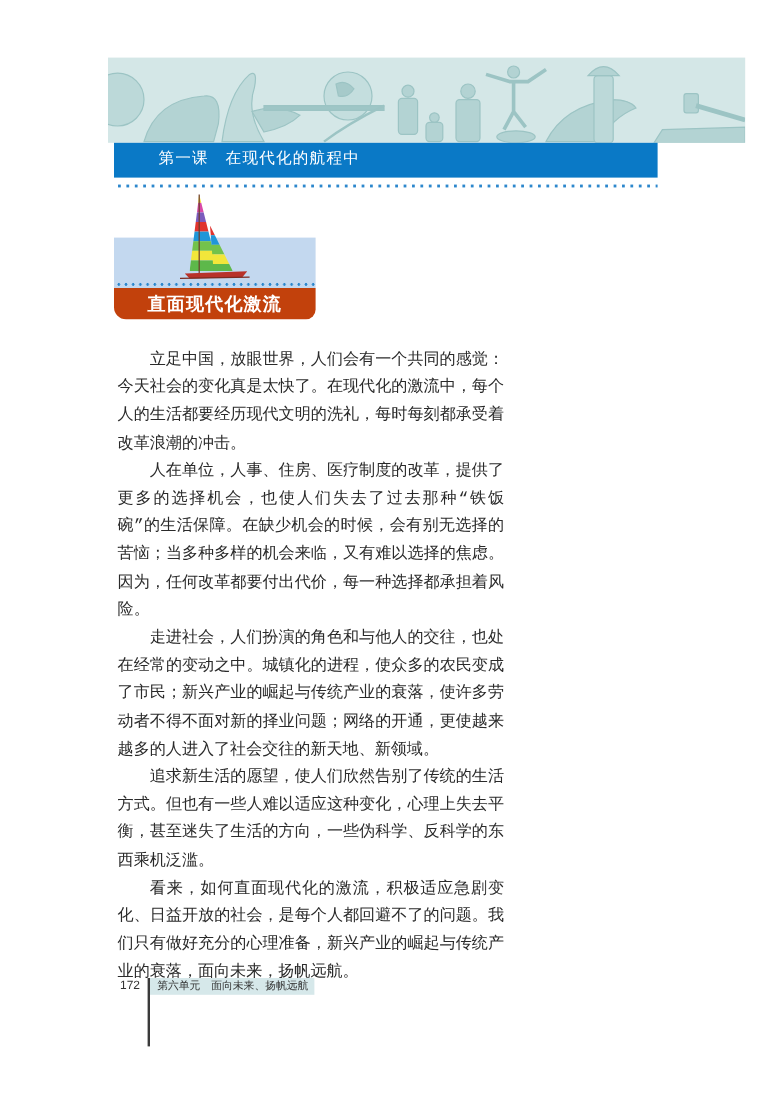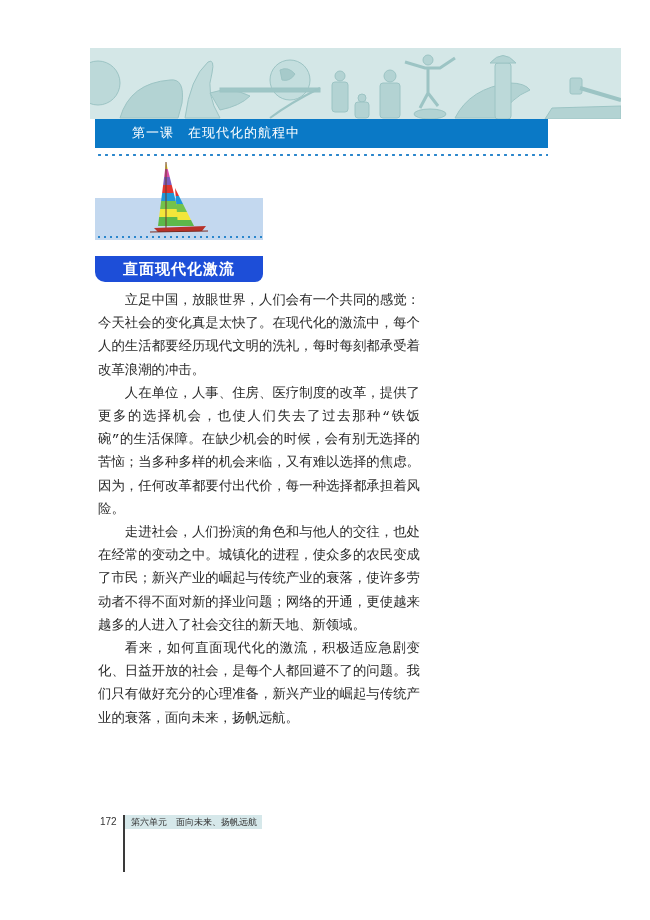--- a/index.html
+++ b/index.html
@@ -30,22 +30,22 @@
   .section-panel {
     position: absolute; left: 95px; top: 198px; width: 168px; height: 42px;
     background: #c3d8ef;
   }
   .section-dots {
     position: absolute; left: 96px; top: 235px; width: 167px; height: 4px;
     background-image: radial-gradient(circle, #2a86cc 1px, transparent 1.3px);
     background-size: 6px 4px; background-repeat: repeat-x;
   }
   .section-tab {
-    position: absolute; left: 95px; top: 256px; width: 168px; height: 26px;
-    background: #1d4ed8; border-radius: 0 0 8px 10px;
+    position: absolute; left: 95px; top: 240px; width: 168px; height: 26px;
+    background: #c2410c; border-radius: 0 0 8px 10px;
   }
   .section-title {
     position: absolute; left: 0; width: 100%; top: 3px; text-align: center;
     color: #ffffff; font-family: "DejaVu Sans", "Liberation Sans", sans-serif;
     font-size: 15px; font-weight: bold; letter-spacing: 1px; line-height: 20px;
   }
   .sailboat { position: absolute; left: 148px; top: 160px; }
   .body-text {
     position: absolute; left: 98px; top: 289px; width: 322px;
     font-size: 13.4px; line-height: 23.2px; text-align: justify;
@@ -149,20 +149,21 @@
   </g>
   <line x1="18" y1="2" x2="18" y2="68" stroke="#6b3a2a" stroke-width="1"></line>
   <path d="M6 68 L58 66 L54 71 L10 72 Z" fill="#b8322a"></path>
   <path d="M2 72 L60 71" stroke="#7a2a20" stroke-width="1"></path>
 </svg>
 
 <div class="body-text">
   <p>立足中国，放眼世界，人们会有一个共同的感觉：今天社会的变化真是太快了。在现代化的激流中，每个人的生活都要经历现代文明的洗礼，每时每刻都承受着改革浪潮的冲击。</p>
   <p>人在单位，人事、住房、医疗制度的改革，提供了更多的选择机会，也使人们失去了过去那种“铁饭碗”的生活保障。在缺少机会的时候，会有别无选择的苦恼；当多种多样的机会来临，又有难以选择的焦虑。因为，任何改革都要付出代价，每一种选择都承担着风险。</p>
   <p>走进社会，人们扮演的角色和与他人的交往，也处在经常的变动之中。城镇化的进程，使众多的农民变成了市民；新兴产业的崛起与传统产业的衰落，使许多劳动者不得不面对新的择业问题；网络的开通，更使越来越多的人进入了社会交往的新天地、新领域。</p>
+  <p>追求新生活的愿望，使人们欣然告别了传统的生活方式。但也有一些人难以适应这种变化，心理上失去平衡，甚至迷失了生活的方向，一些伪科学、反科学的东西乘机泛滥。</p>
   <p>看来，如何直面现代化的激流，积极适应急剧变化、日益开放的社会，是每个人都回避不了的问题。我们只有做好充分的心理准备，新兴产业的崛起与传统产业的衰落，面向未来，扬帆远航。</p>
 </div>
 
 <span class="footer-page">172</span>
 <div class="footer-rule"></div>
 <div class="footer-band">
   <span class="footer-text">第六单元　面向未来、扬帆远航</span>
 </div>
 
 </body></html>

